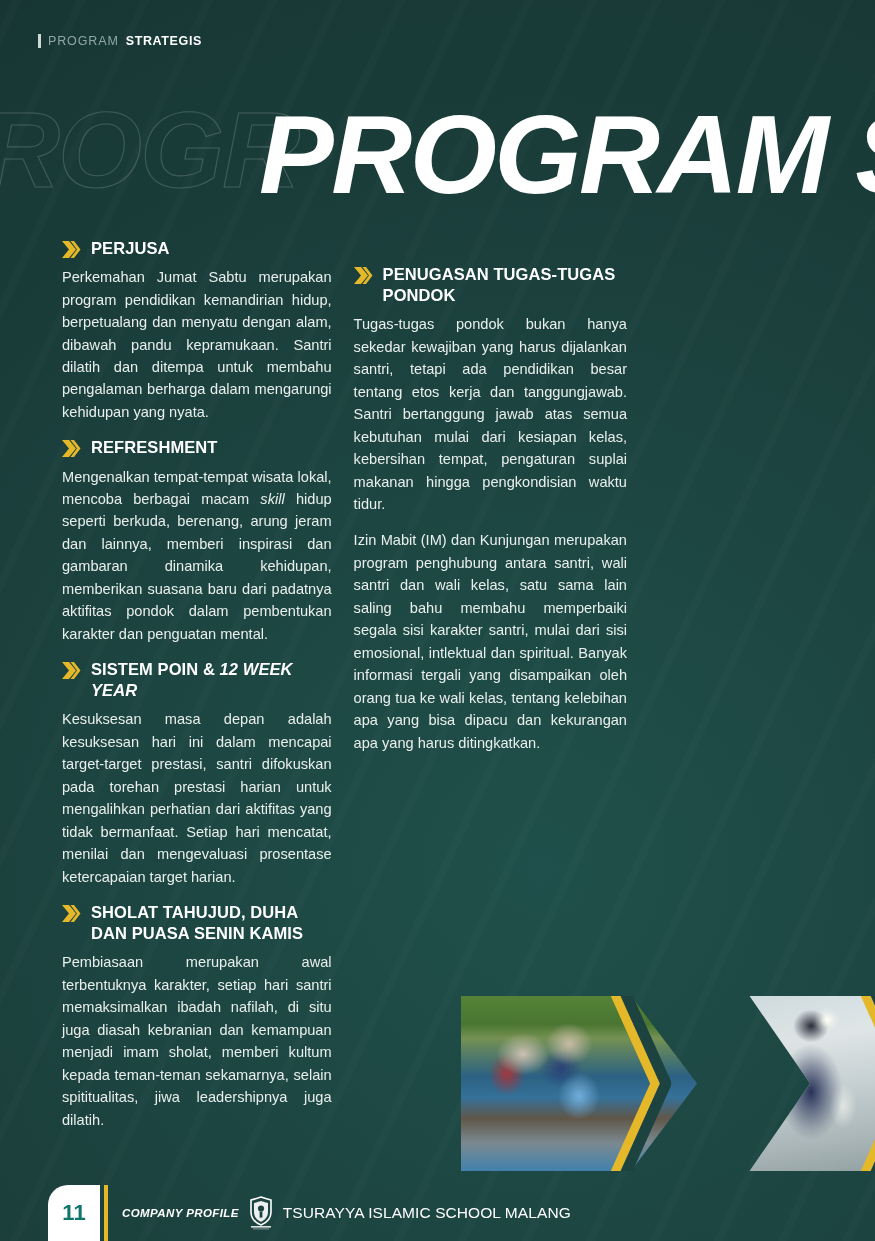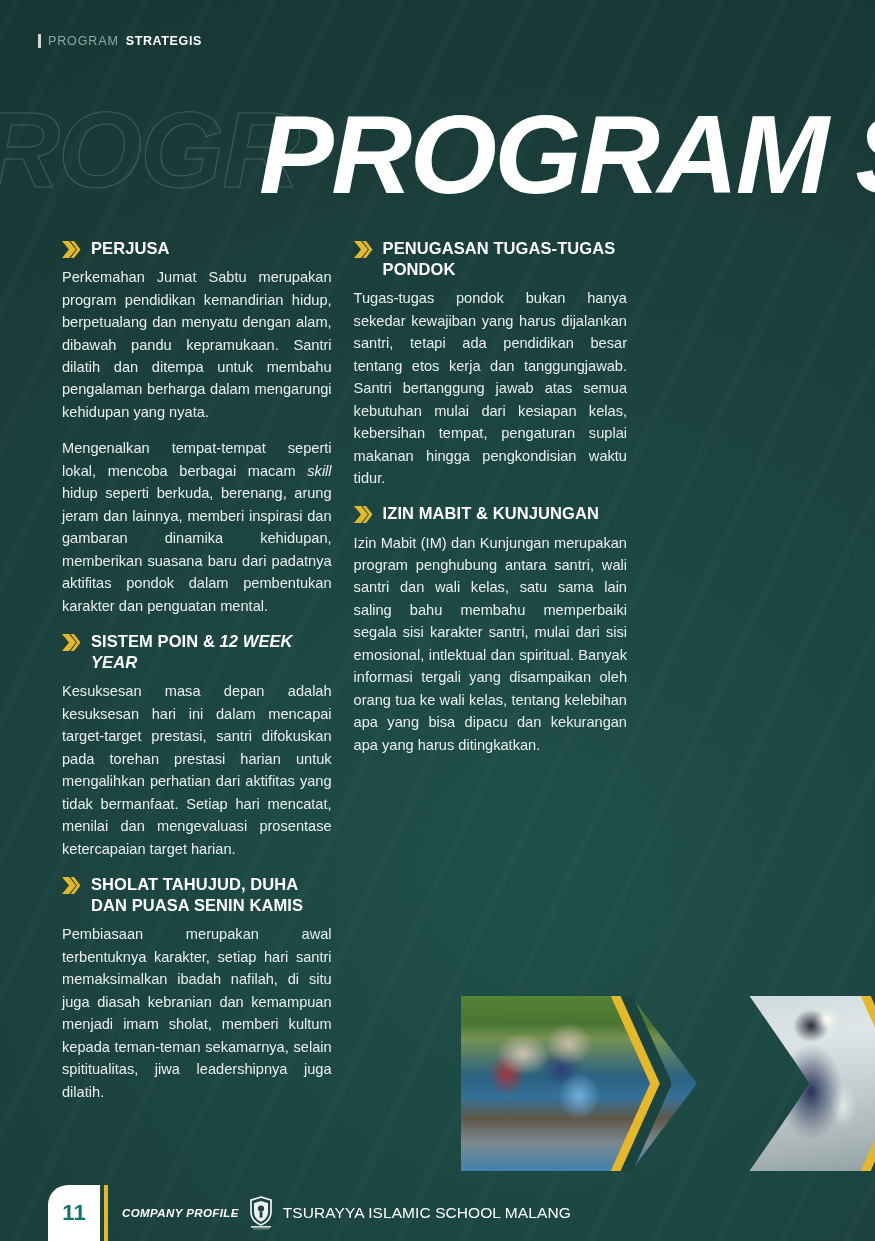--- a/index.html
+++ b/index.html
@@ -108,20 +108,21 @@
   }
   .col-left {
     width: 430px;
     padding-left: 62px;
     padding-right: 12px;
   }
   .col-right {
     width: 445px;
     padding-left: 10px;
     padding-right: 74px;
+    margin-top: 26px;
   }
 
   
   .section { margin-bottom: 14px; }
   .sec-head {
     display: flex;
     align-items: flex-start;
     gap: 10px;
     margin-bottom: 7px;
   }
@@ -300,21 +301,30 @@
               <path d="M0 0 L7 0 L14 8.5 L7 17 L0 17 L7 8.5 Z" fill="#e4b829"></path>
               <path d="M8.5 0 L12 0 L18.5 8.5 L12 17 L8.5 17 L15 8.5 Z" fill="#e4b829"></path>
             </svg>
           </span>
           <span class="sec-title">PERJUSA</span>
         </div>
         <p class="body-text">Perkemahan Jumat Sabtu merupakan program pendidikan kemandirian hidup, berpetualang dan menyatu dengan alam, dibawah pandu kepramukaan. Santri dilatih dan ditempa untuk membahu pengalaman berharga dalam mengarungi kehidupan yang nyata.</p>
       </div>
 
       <div class="section">
-        <p class="body-text"><span>Mengenalkan tempat-tempat seperti lokal, mencoba berbagai macam </span><span class="ital">skill</span><span> hidup seperti berkuda, berenang, arung jeram dan lainnya, memberi inspirasi dan gambaran dinamika kehidupan, memberikan suasana baru dari padatnya aktifitas pondok dalam pembentukan karakter dan penguatan mental.</span></p>
+        <div class="sec-head">
+          <span class="chev">
+            <svg width="19" height="17" viewBox="0 0 19 17">
+              <path d="M0 0 L7 0 L14 8.5 L7 17 L0 17 L7 8.5 Z" fill="#e4b829"></path>
+              <path d="M8.5 0 L12 0 L18.5 8.5 L12 17 L8.5 17 L15 8.5 Z" fill="#e4b829"></path>
+            </svg>
+          </span>
+          <span class="sec-title">REFRESHMENT</span>
+        </div>
+        <p class="body-text"><span>Mengenalkan tempat-tempat wisata lokal, mencoba berbagai macam </span><span class="ital">skill</span><span> hidup seperti berkuda, berenang, arung jeram dan lainnya, memberi inspirasi dan gambaran dinamika kehidupan, memberikan suasana baru dari padatnya aktifitas pondok dalam pembentukan karakter dan penguatan mental.</span></p>
       </div>
 
       <div class="section">
         <div class="sec-head">
           <span class="chev">
             <svg width="19" height="17" viewBox="0 0 19 17">
               <path d="M0 0 L7 0 L14 8.5 L7 17 L0 17 L7 8.5 Z" fill="#e4b829"></path>
               <path d="M8.5 0 L12 0 L18.5 8.5 L12 17 L8.5 17 L15 8.5 Z" fill="#e4b829"></path>
             </svg>
           </span>
@@ -347,29 +357,20 @@
               <path d="M0 0 L7 0 L14 8.5 L7 17 L0 17 L7 8.5 Z" fill="#e4b829"></path>
               <path d="M8.5 0 L12 0 L18.5 8.5 L12 17 L8.5 17 L15 8.5 Z" fill="#e4b829"></path>
             </svg>
           </span>
           <span class="sec-title">PENUGASAN TUGAS-TUGAS PONDOK</span>
         </div>
         <p class="body-text">Tugas-tugas pondok bukan hanya sekedar kewajiban yang harus dijalankan santri, tetapi ada pendidikan besar tentang etos kerja dan tanggungjawab. Santri bertanggung jawab atas semua kebutuhan mulai dari kesiapan kelas, kebersihan tempat, pengaturan suplai makanan hingga pengkondisian waktu tidur.</p>
       </div>
 
       <div class="section">
-        <div class="sec-head">
-          <span class="chev">
-            <svg width="19" height="17" viewBox="0 0 19 17">
-              <path d="M0 0 L7 0 L14 8.5 L7 17 L0 17 L7 8.5 Z" fill="#e4b829"></path>
-              <path d="M8.5 0 L12 0 L18.5 8.5 L12 17 L8.5 17 L15 8.5 Z" fill="#e4b829"></path>
-            </svg>
-          </span>
-          <span class="sec-title">IZIN MABIT &amp; KUNJUNGAN</span>
-        </div>
         <p class="body-text">Izin Mabit (IM) dan Kunjungan merupakan program penghubung antara santri, wali santri dan wali kelas, satu sama lain saling bahu membahu memperbaiki segala sisi karakter santri, mulai dari sisi emosional, intlektual dan spiritual. Banyak informasi tergali yang disampaikan oleh orang tua ke wali kelas, tentang kelebihan apa yang bisa dipacu dan kekurangan apa yang harus ditingkatkan.</p>
       </div>
 
     </div>
   </div>
 
   <div class="photos">
     <div class="photo photo-a">
       <div class="photo-a-detail"></div>
     </div>

